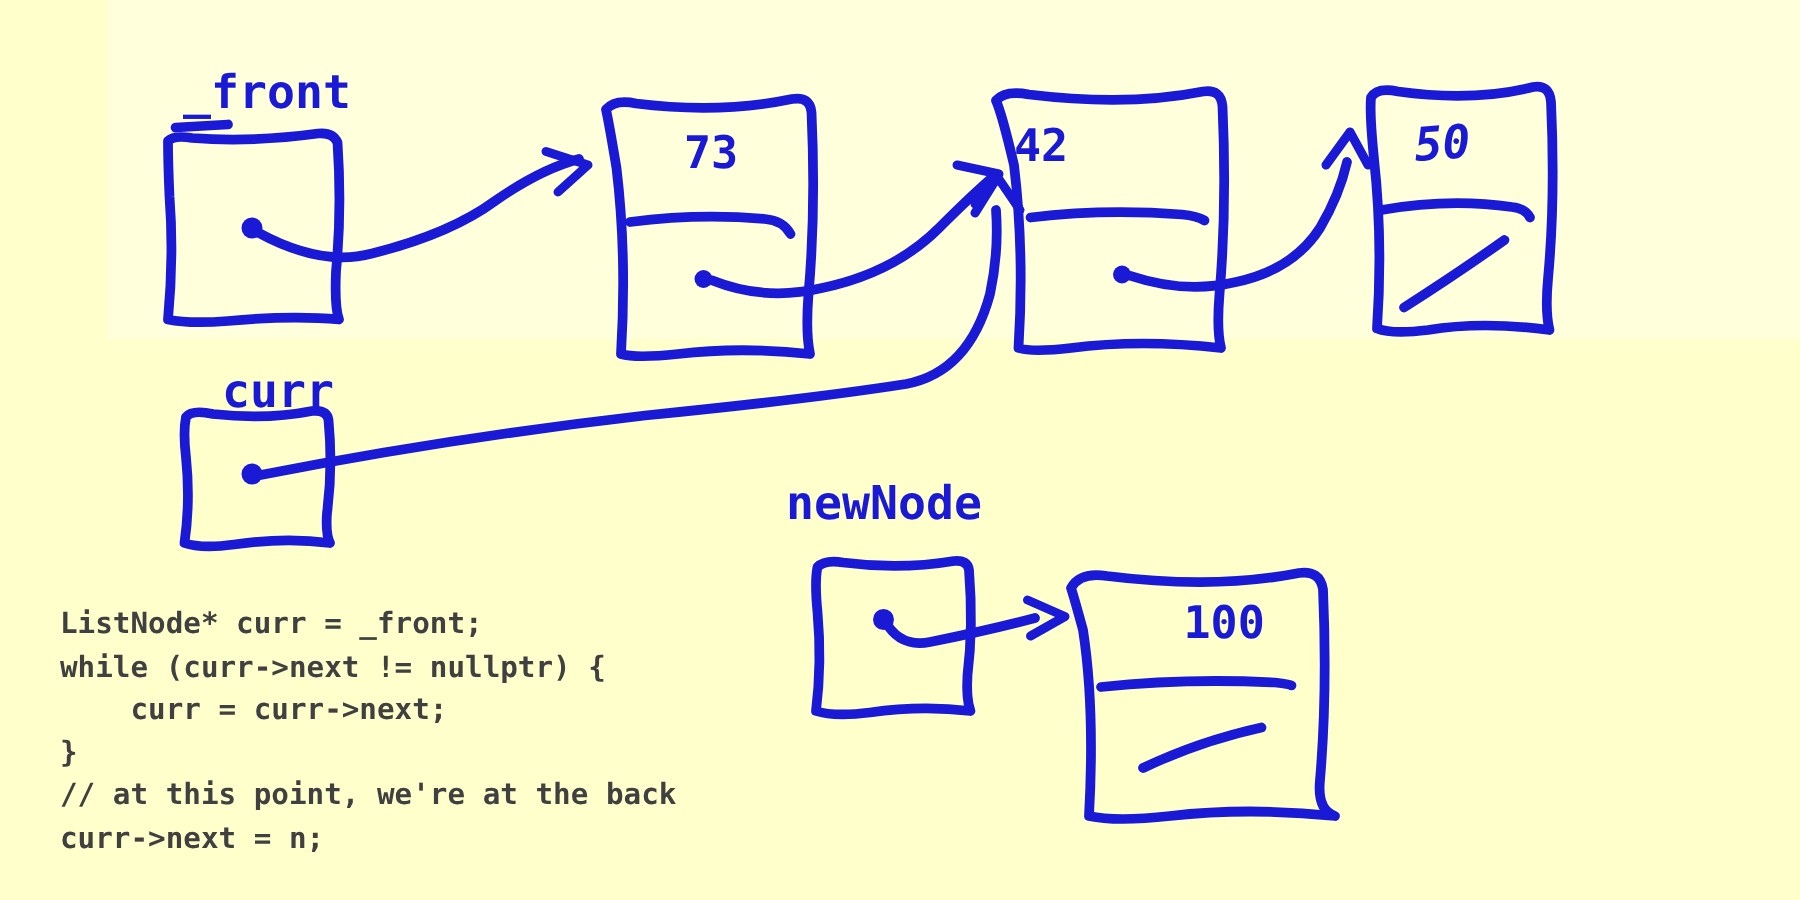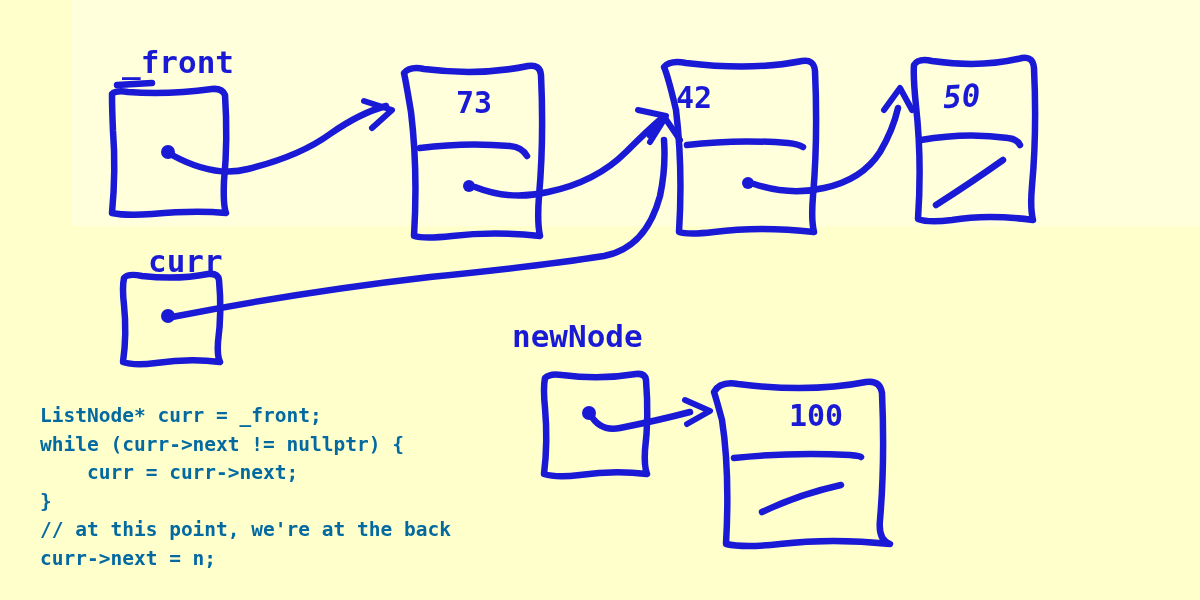--- a/index.html
+++ b/index.html
@@ -16,21 +16,21 @@
     color:#1a1ad6;
     font-family:"DejaVu Sans Mono","Liberation Mono",monospace;
     font-weight:bold;
     white-space:pre;
     letter-spacing:0px;
   }
   .varlbl{font-size:31px;}
   .nodeval{font-size:30px;}
   #code{
     position:absolute;left:40px;top:402px;
-    color:#0369a1;
+    color:#404040;
     font-family:"DejaVu Sans Mono","Liberation Mono",monospace;
     font-weight:bold;
     font-size:19.5px;
     line-height:28.6px;
     white-space:pre;
   }
 </style>
 </head>
 <body>
 
@@ -104,21 +104,21 @@
       <circle cx="589" cy="413" r="7" fill="#1a1ad6" stroke="none"></circle>
       <path d="M590 414 Q600 432 620 428 Q660 420 690 412"></path>
       <path d="M685 400 L710 411 L687 424" stroke-width="6"></path>
     </g>
   </svg>
 
   <div class="lbl varlbl" style="left:122px;top:44px;">_front</div>
 
   <div class="lbl varlbl" style="left:148px;top:232px;margin-top:11px;">curr</div>
 
-  <div class="lbl varlbl" style="left:512px;top:318px;">newNode</div>
+  <div class="lbl varlbl" style="left:524px;top:318px;">newNode</div>
 
   <div class="lbl nodeval" style="left:456px;top:85px;">73</div>
 
   <div class="lbl nodeval" style="left:676px;top:80px;">42</div>
 
   <div class="lbl nodeval" style="left:943px;top:78px; font-style:italic; font-size:31px; transform:rotate(-4deg);">50</div>
 
   <div class="lbl nodeval" style="left:789px;top:398px;">100</div>
 
   <div id="code">ListNode* curr = _front;

